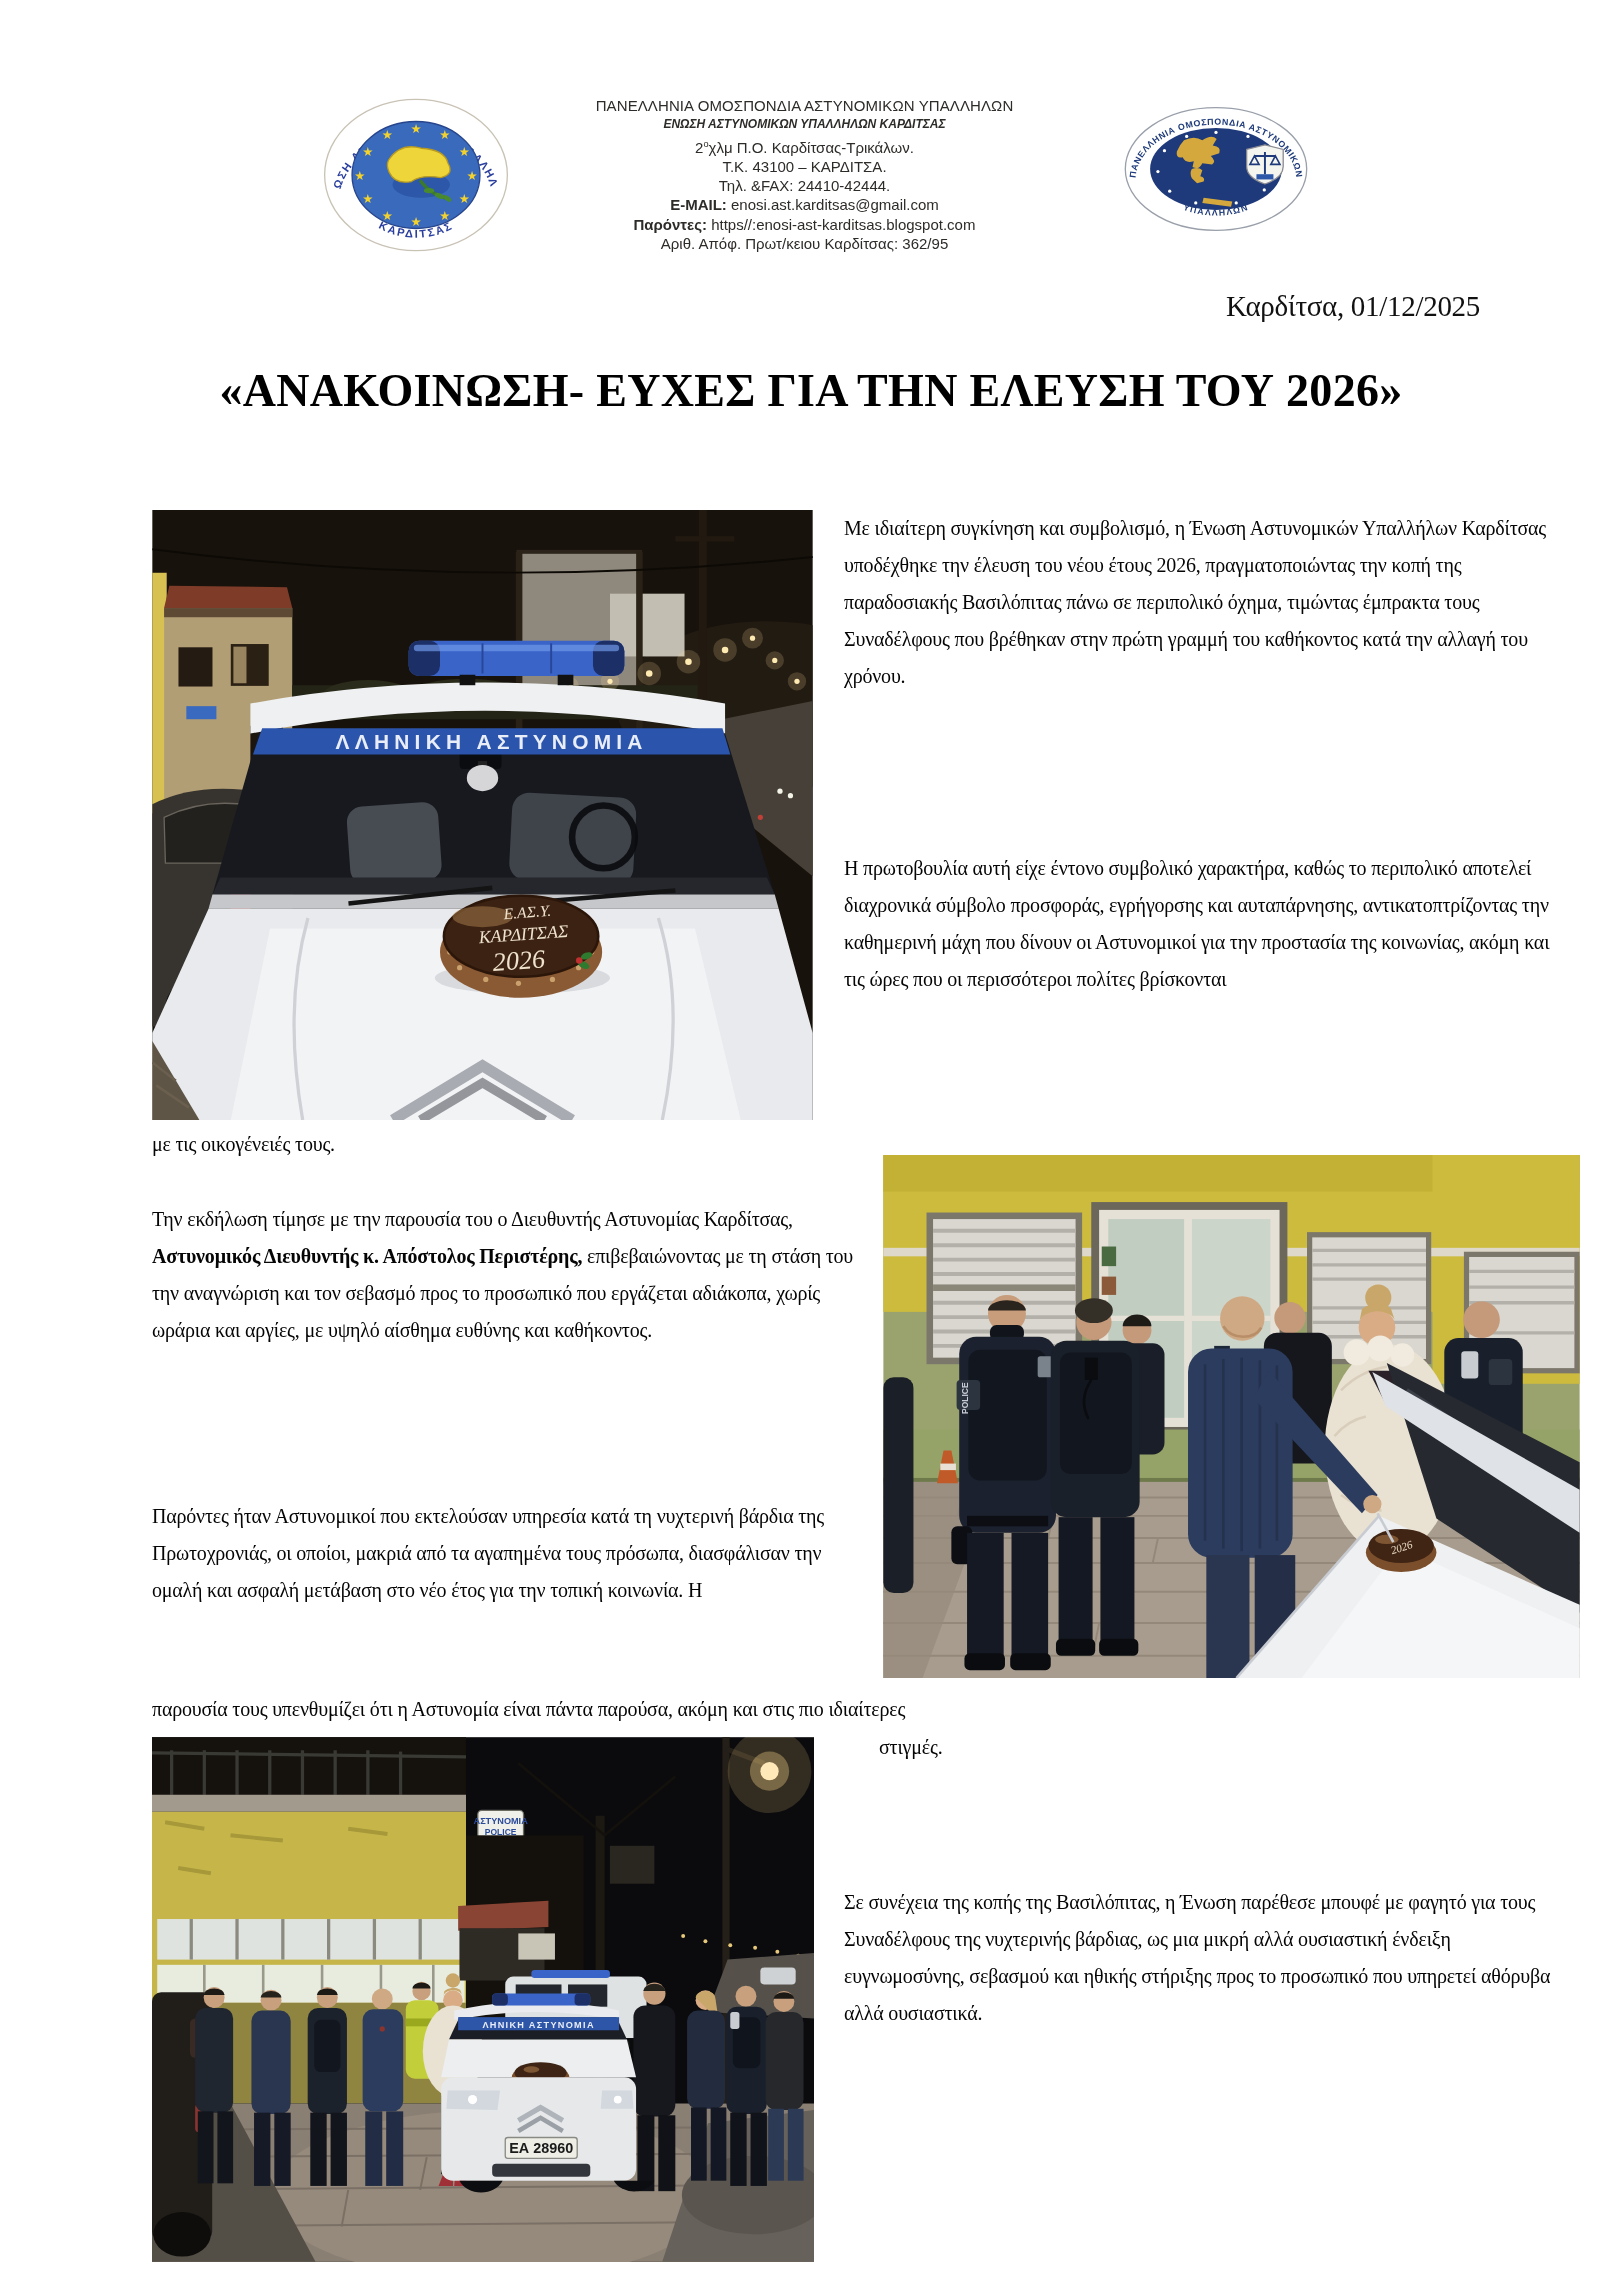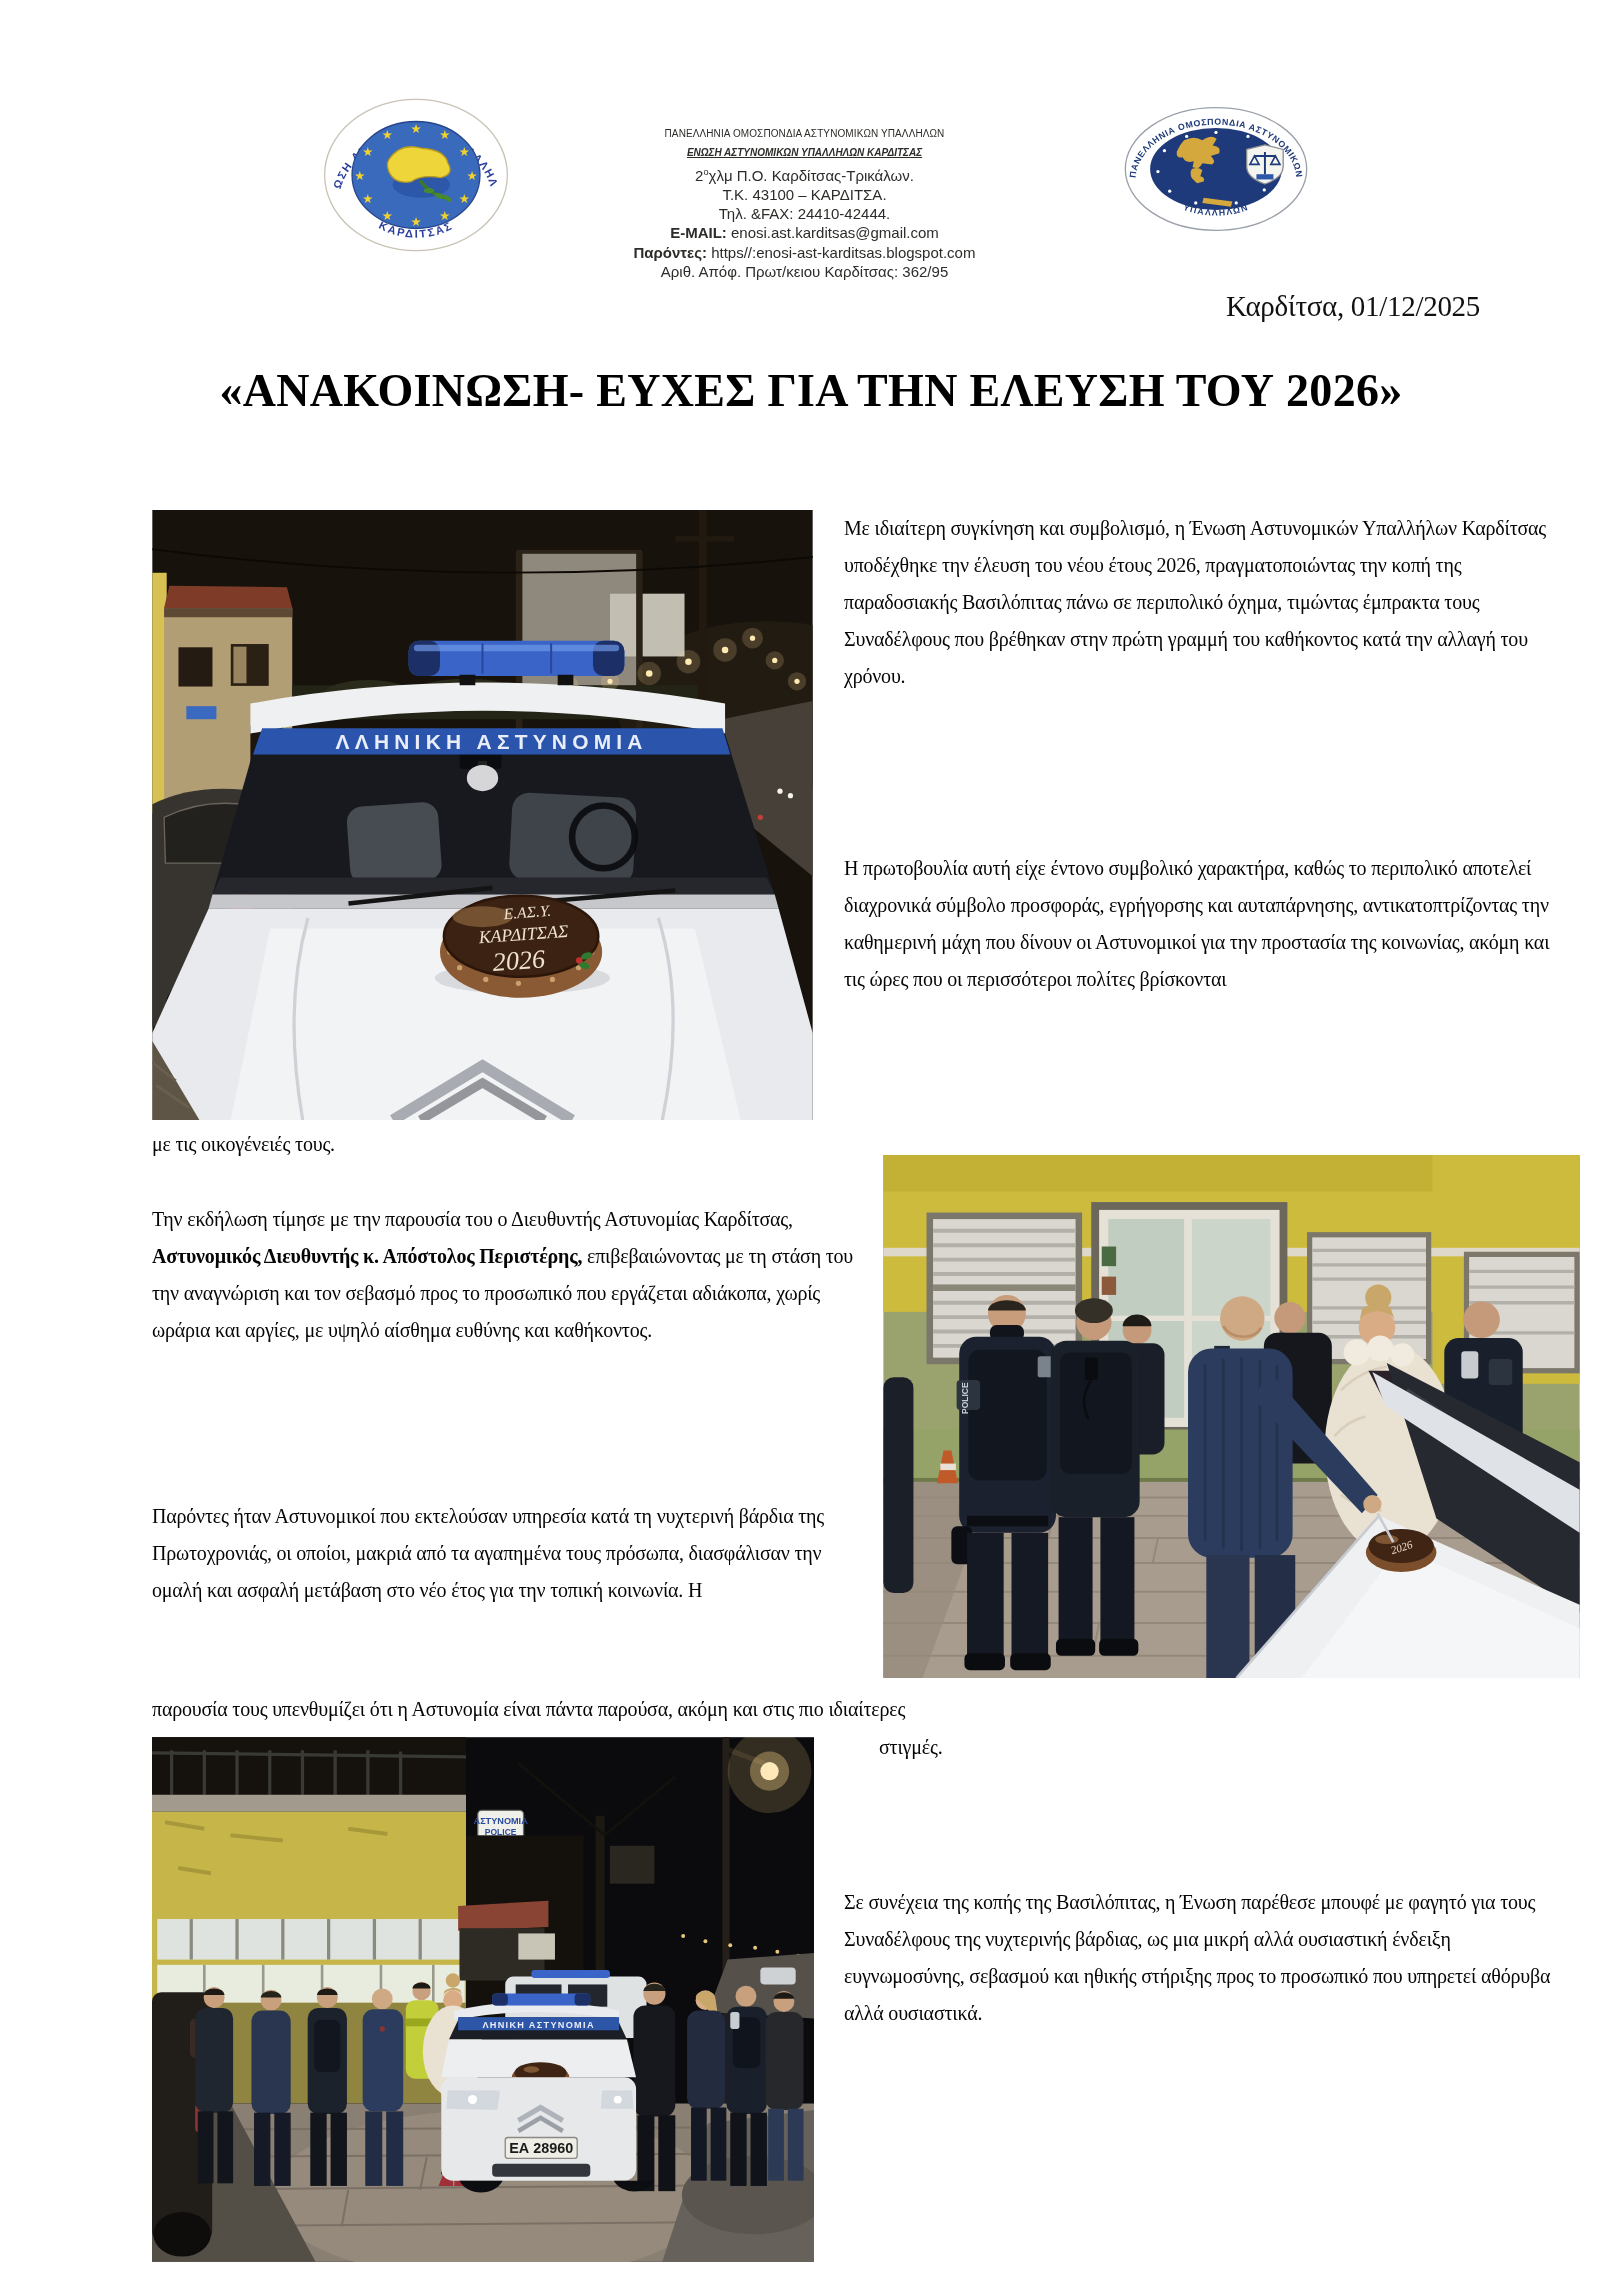--- a/index.html
+++ b/index.html
@@ -18,22 +18,22 @@
     letter-spacing:-0.2px;
     color:#050505;
   }
   .bold{font-weight:700;}
   .org-block{
     width:471px;text-align:center;
     font-family:"Liberation Sans", sans-serif;
     color:#2e2c29;
     line-height:19.3px;
   }
-  .org-l1{font-size:10px;letter-spacing:0.1px;margin-top:28px;}
-  .org-l2{font-size:10px;font-weight:700;font-style:italic;text-decoration:underline;}
+  .org-l1{font-size:15px;letter-spacing:0.1px;}
+  .org-l2{font-size:12px;font-weight:700;font-style:italic;}
   .org-l{font-size:15px;}
   .org-lbl{font-weight:700;}
   sup.o{font-size:9.2px;vertical-align:super;}
   .date-line{
     width:695px;text-align:right;
     font-size:29px;color:#111;
     letter-spacing:-0.3px;
   }
   .page-title{
     width:1318px;text-align:center;

